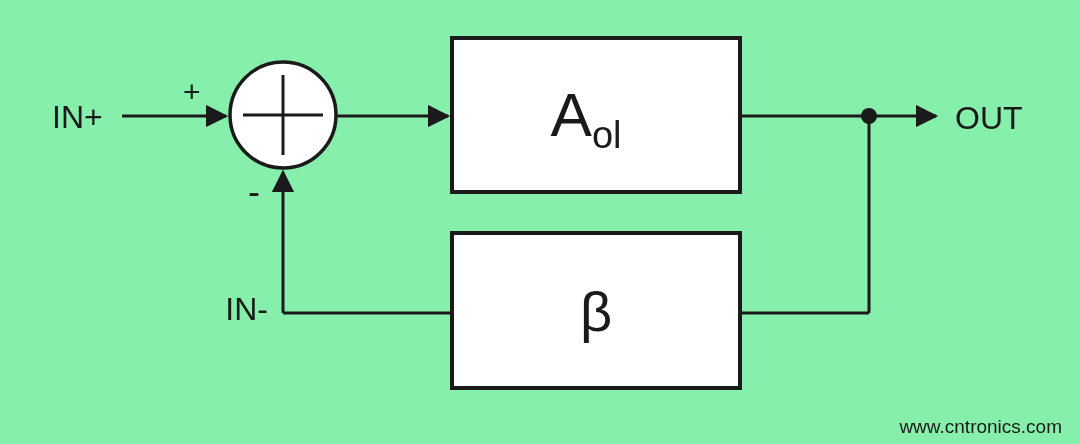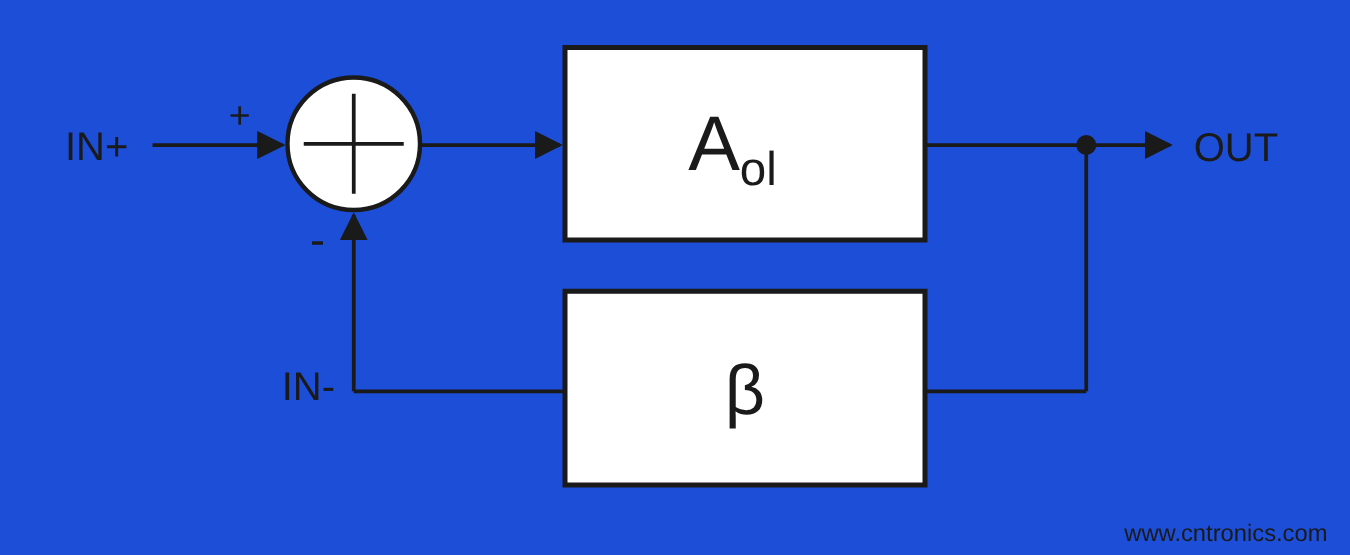--- a/index.html
+++ b/index.html
@@ -5,21 +5,21 @@
   html, body {
     margin: 0;
     padding: 0;
     background: #ffffff;
     font-family: "Liberation Sans", sans-serif;
   }
   .stage {
     position: relative;
     width: 1080px;
     height: 444px;
-    background: #1d4ed8;
+    background: #86efac;
     overflow: hidden;
   }
   svg text {
     font-family: "Liberation Sans", sans-serif;
     fill: #1a1a1a;
   }
 </style>
 </head>
 <body>
 

